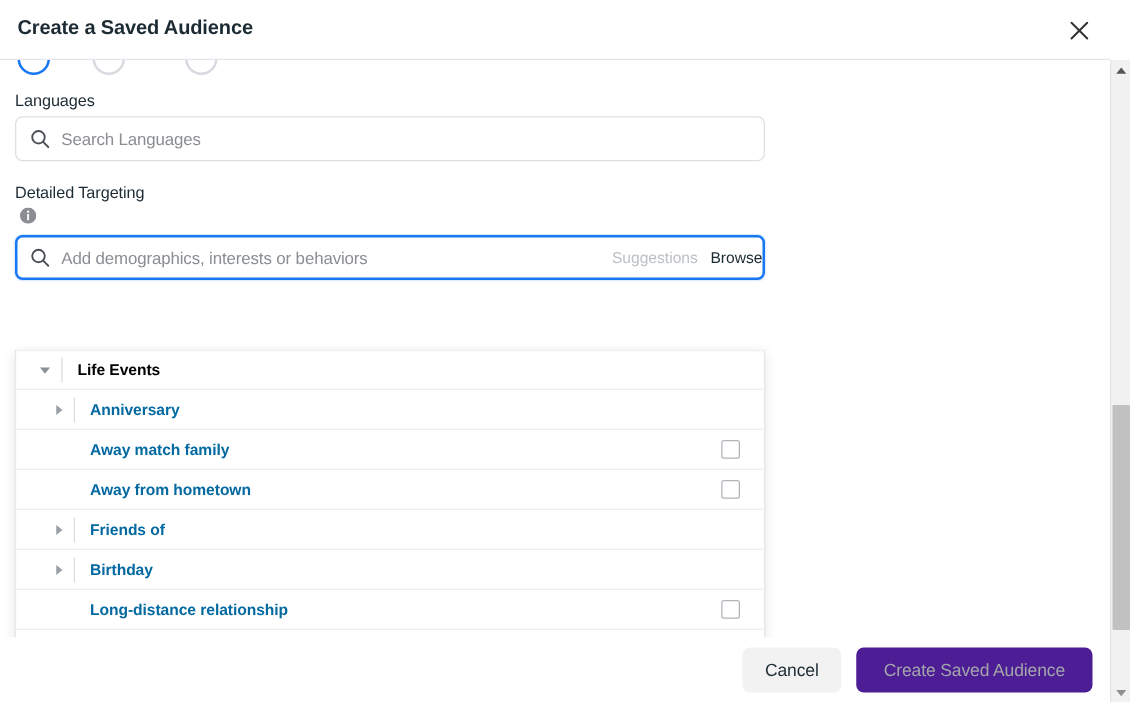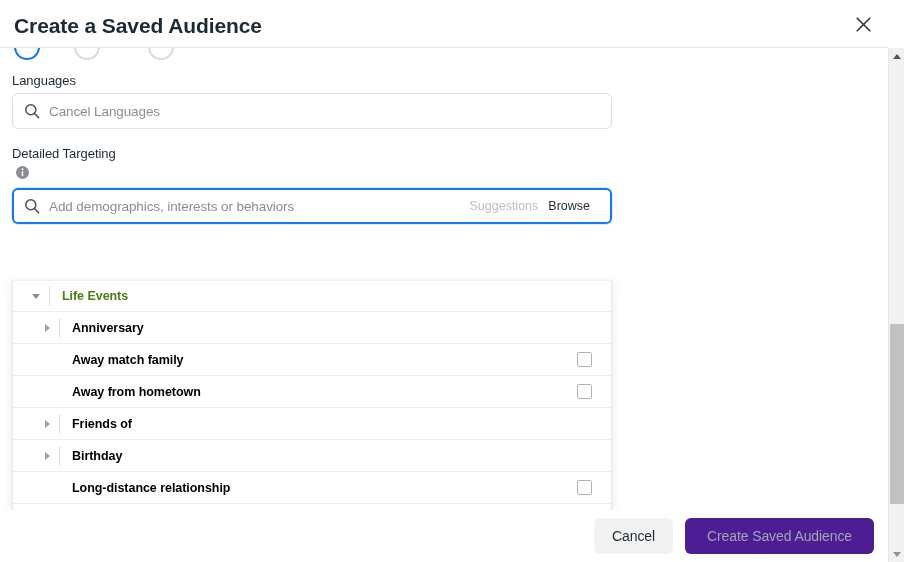--- a/index.html
+++ b/index.html
@@ -26,21 +26,21 @@
     top: 0; left: 0;
     width: 888px;
     height: 48px;
     background: #ffffff;
     border-bottom: 1px solid #e4e6eb;
   }
   .dlg-title {
     position: absolute;
     left: 14px;
     top: 14px;
-    font-size: 21px;
+    font-size: 16px;
     font-weight: bold;
     color: #1c2b33;
     letter-spacing: -0.1px;
   }
   .close-btn {
     position: absolute;
     right: 10px;
     top: 9px;
     width: 30px; height: 30px;
     border: none;
@@ -123,21 +123,21 @@
     color: #8a8d91;
     letter-spacing: -0.1px;
     white-space: nowrap;
     overflow: hidden;
   }
   .search-actions {
     flex: 0 0 auto;
     display: flex;
     align-items: center;
     gap: 10px;
-    margin-right: 20px;
+    margin-right: 0;
     font-size: 12.5px;
   }
   .sugg-link { color: #bcc0c4; cursor: default; }
   .browse-link { color: #1c2b33; cursor: pointer; }
 
   
   .info-icon {
     display: inline-block;
     vertical-align: -2px;
     margin-left: 4px;
@@ -181,25 +181,25 @@
     width: 1px;
     height: 20px;
     background: #dcdee1;
     flex: 0 0 1px;
   }
   .dd-label {
     flex: 1 1 auto;
     padding-left: 12px;
     font-size: 12.5px;
     font-weight: bold;
-    color: #000000;
+    color: #0369a1;
     letter-spacing: -0.05px;
     white-space: nowrap;
   }
-  .dd-row.lvl0 .dd-label { color: #4d7c0f; }
+  .dd-row.lvl0 .dd-label { color: #000000; }
   .dd-check {
     flex: 0 0 auto;
     margin-right: 19px;
     width: 15px; height: 15px;
     border: 1px solid #b0b3b8;
     border-radius: 2px;
     background: #fff;
   }
   .arrow-right, .arrow-down {
     width: 0; height: 0;
@@ -320,21 +320,21 @@
 
     <div class="section-label" style="left:12px; top:25px;">Languages</div>
 
     <div class="search-box" style="left:12px; top:45px; width:600px;">
       <span class="search-icon">
         <svg width="16" height="16" viewBox="0 0 16 16" aria-hidden="true">
           <circle cx="6.8" cy="6.8" r="5" fill="none" stroke="#4b4f56" stroke-width="1.5"></circle>
           <line x1="10.5" y1="10.5" x2="14.6" y2="14.6" stroke="#4b4f56" stroke-width="1.5" stroke-linecap="round"></line>
         </svg>
       </span>
-      <span class="search-text">Cancel Languages</span>
+      <span class="search-text">Search Languages</span>
     </div>
 
     <div class="section-label" style="left:12px; top:98px;">Detailed Targeting</div>
 
     <div class="section-sublabel" style="left:12px; top:118px;">
       <span class="info-icon">
         <svg width="13" height="13" viewBox="0 0 13 13" aria-hidden="true">
           <circle cx="6.5" cy="6.5" r="6.5" fill="#8a8d91"></circle>
           <rect x="5.75" y="5.2" width="1.5" height="5" fill="#ffffff"></rect>
           <circle cx="6.5" cy="3.3" r="0.95" fill="#ffffff"></circle>

